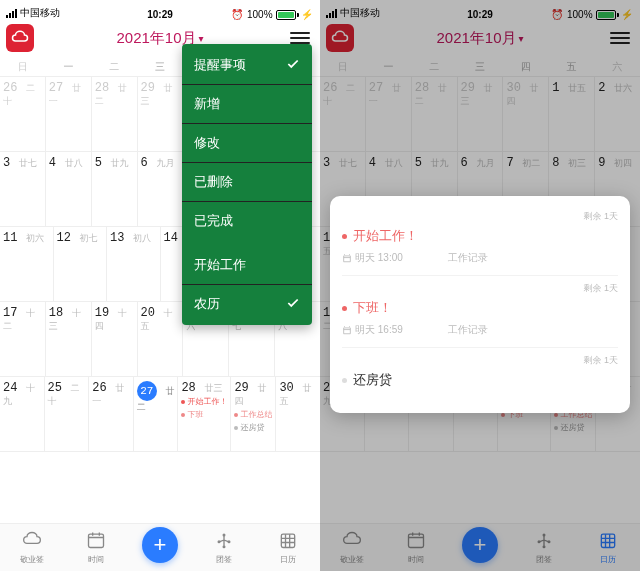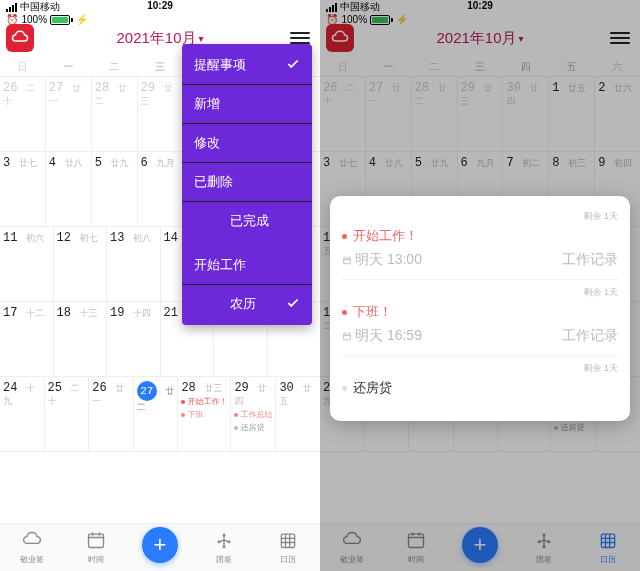--- a/index.html
+++ b/index.html
@@ -3,21 +3,21 @@
 <meta charset="utf-8">
 <style>
   * { box-sizing: border-box; margin: 0; padding: 0; }
   body { font-family: -apple-system, "PingFang SC", sans-serif; background: #fff; }
   .canvas { width: 640px; height: 571px; display: flex; position: relative; overflow: hidden; }
   .phone { width: 320px; height: 571px; position: relative; background: #fff; overflow: hidden; }
   .phone.right { background: #fff; }
   .phone.right .dim-overlay { position: absolute; inset: 0; background: rgba(0,0,0,0.28); z-index: 5; pointer-events: none; }
 
   
-  .status { height: 20px; display: flex; align-items: flex-start; justify-content: space-between; padding: 0 6px; font-size: 10px; font-weight: 500; color: #000; position: relative; z-index: 2; flex-direction: column; }
+  .status { height: 20px; display: flex; align-items: flex-end; justify-content: space-between; padding: 0 6px; font-size: 10px; font-weight: 500; color: #000; position: relative; z-index: 2; }
   .status .sl, .status .sr { display: flex; align-items: center; gap: 3px; }
   .status .time { position: absolute; left: 50%; transform: translateX(-50%); font-weight: 600; }
   .sigbars { display: inline-flex; align-items: flex-end; gap: 1px; }
   .sigbars i { width: 2px; background: #000; display: inline-block; }
   .sigbars i:nth-child(1){height:3px}.sigbars i:nth-child(2){height:5px}.sigbars i:nth-child(3){height:7px}.sigbars i:nth-child(4){height:9px}
   .batt { display: inline-flex; align-items: center; gap: 1px; }
   .batt-body { width: 20px; height: 10px; border: 1px solid #000; border-radius: 2px; position: relative; }
   .batt-fill { position: absolute; inset: 1px; background: #34c759; border-radius: 1px; }
   .batt-tip { width: 2px; height: 4px; background: #000; border-radius: 0 1px 1px 0; }
 
@@ -56,36 +56,36 @@
 
   
   .tabbar { position: absolute; bottom: 0; left: 0; right: 0; height: 48px; border-top: 1px solid #eee; display: flex; background: #fafafa; z-index: 2; }
   .tab { flex: 1; display: flex; flex-direction: column; align-items: center; justify-content: center; font-size: 8px; color: #888; gap: 2px; }
   .tab.active { color: #2a7cff; }
   .tab svg { width: 20px; height: 20px; }
   .tab.add { position: relative; }
   .tab.add .addbtn { width: 36px; height: 36px; border-radius: 50%; background: #2a7cff; display: flex; align-items: center; justify-content: center; color: #fff; font-size: 22px; font-weight: 300; margin-top: -6px; box-shadow: 0 2px 6px rgba(42,124,255,.4); }
 
   
-  .dropdown { position: absolute; top: 44px; right: 8px; width: 130px; background: #6d28d9; border-radius: 4px; z-index: 20; padding: 2px 0; box-shadow: 0 4px 12px rgba(0,0,0,.3); }
+  .dropdown { position: absolute; top: 44px; right: 8px; width: 130px; background: #15803d; border-radius: 4px; z-index: 20; padding: 2px 0; box-shadow: 0 4px 12px rgba(0,0,0,.3); }
   .dropdown .mi { color: #fff; font-size: 13px; padding: 10px 12px; display: flex; justify-content: space-between; align-items: center; border-bottom: 1px solid #222; }
-  .dropdown .mi:last-child, .dropdown .mi.gap { border-bottom: none; margin-left: 36px; }
+  .dropdown .mi:last-child, .dropdown .mi.gap { border-bottom: none; }
   .dropdown .mi.gap { padding-bottom: 16px; }
   .dropdown .check svg { width: 14px; height: 14px; }
 
   
   .card { position: absolute; left: 10px; right: 10px; top: 196px; background: #fff; border-radius: 10px; z-index: 20; padding: 8px 12px; box-shadow: 0 4px 20px rgba(0,0,0,.25); }
   .rem { padding: 6px 0 10px; border-bottom: 1px solid #f2f2f2; position: relative; }
   .rem:last-child { border-bottom: none; }
   .rem .rtop { font-size: 9px; color: #bbb; text-align: right; }
   .rem .rtit { font-size: 13px; color: #333; margin: 4px 0 6px; display: flex; align-items: center; gap: 6px; }
   .rem .rtit.red { color: #e66; }
   .rem .rtit .rb { width: 5px; height: 5px; border-radius: 50%; background: #ddd; }
   .rem .rtit.red .rb { background: #e66; }
-  .rem .rsub { display: flex; justify-content: space-between; font-size: 14px; color: #bbb; }
+  .rem .rsub { display: flex; justify-content: flex-start; font-size: 10px; color: #bbb; gap: 45px; }
   .rem .rsub .ic { display: inline-flex; align-items: center; gap: 3px; }
 </style>
 </head>
 <body>
 
 <div class="canvas">
 
   <div class="phone left">
     <div class="status">
       <div class="sl">
@@ -158,20 +158,21 @@
           <div class="day"><span class="dnum">12</span> <span class="ltxt">初七</span></div>
           <div class="day"><span class="dnum">13</span> <span class="ltxt">初八</span></div>
           <div class="day"><span class="dnum">14</span> <span class="ltxt">初九</span></div>
           <div class="day"><span class="dnum">15</span> <span class="ltxt">初十</span></div>
           <div class="day"><span class="dnum">16</span> <span class="ltxt">十一</span></div>
         </div>
         <div class="week">
           <div class="day"><span class="dnum">17</span> <span class="ltxt">十二</span></div>
           <div class="day"><span class="dnum">18</span> <span class="ltxt">十三</span></div>
           <div class="day"><span class="dnum">19</span> <span class="ltxt">十四</span></div>
+          <div class="day"><span class="dnum">20</span> <span class="ltxt">十五</span></div>
           <div class="day"><span class="dnum">21</span> <span class="ltxt">十六</span></div>
           <div class="day"><span class="dnum">22</span> <span class="ltxt">十七</span></div>
           <div class="day"><span class="dnum">23</span> <span class="ltxt">十八</span></div>
         </div>
         <div class="week">
           <div class="day"><span class="dnum">24</span> <span class="ltxt">十九</span></div>
           <div class="day"><span class="dnum">25</span> <span class="ltxt">二十</span></div>
           <div class="day"><span class="dnum">26</span> <span class="ltxt">廿一</span></div>
           <div class="day today"><span class="dnum-wrap">27</span> <span class="ltxt">廿二</span></div>
           <div class="day"><span class="dnum">28</span> <span class="ltxt">廿三</span><div class="evt red"><span class="b"></span>开始工作！</div><div class="evt red2"><span class="b"></span>下班</div></div>

